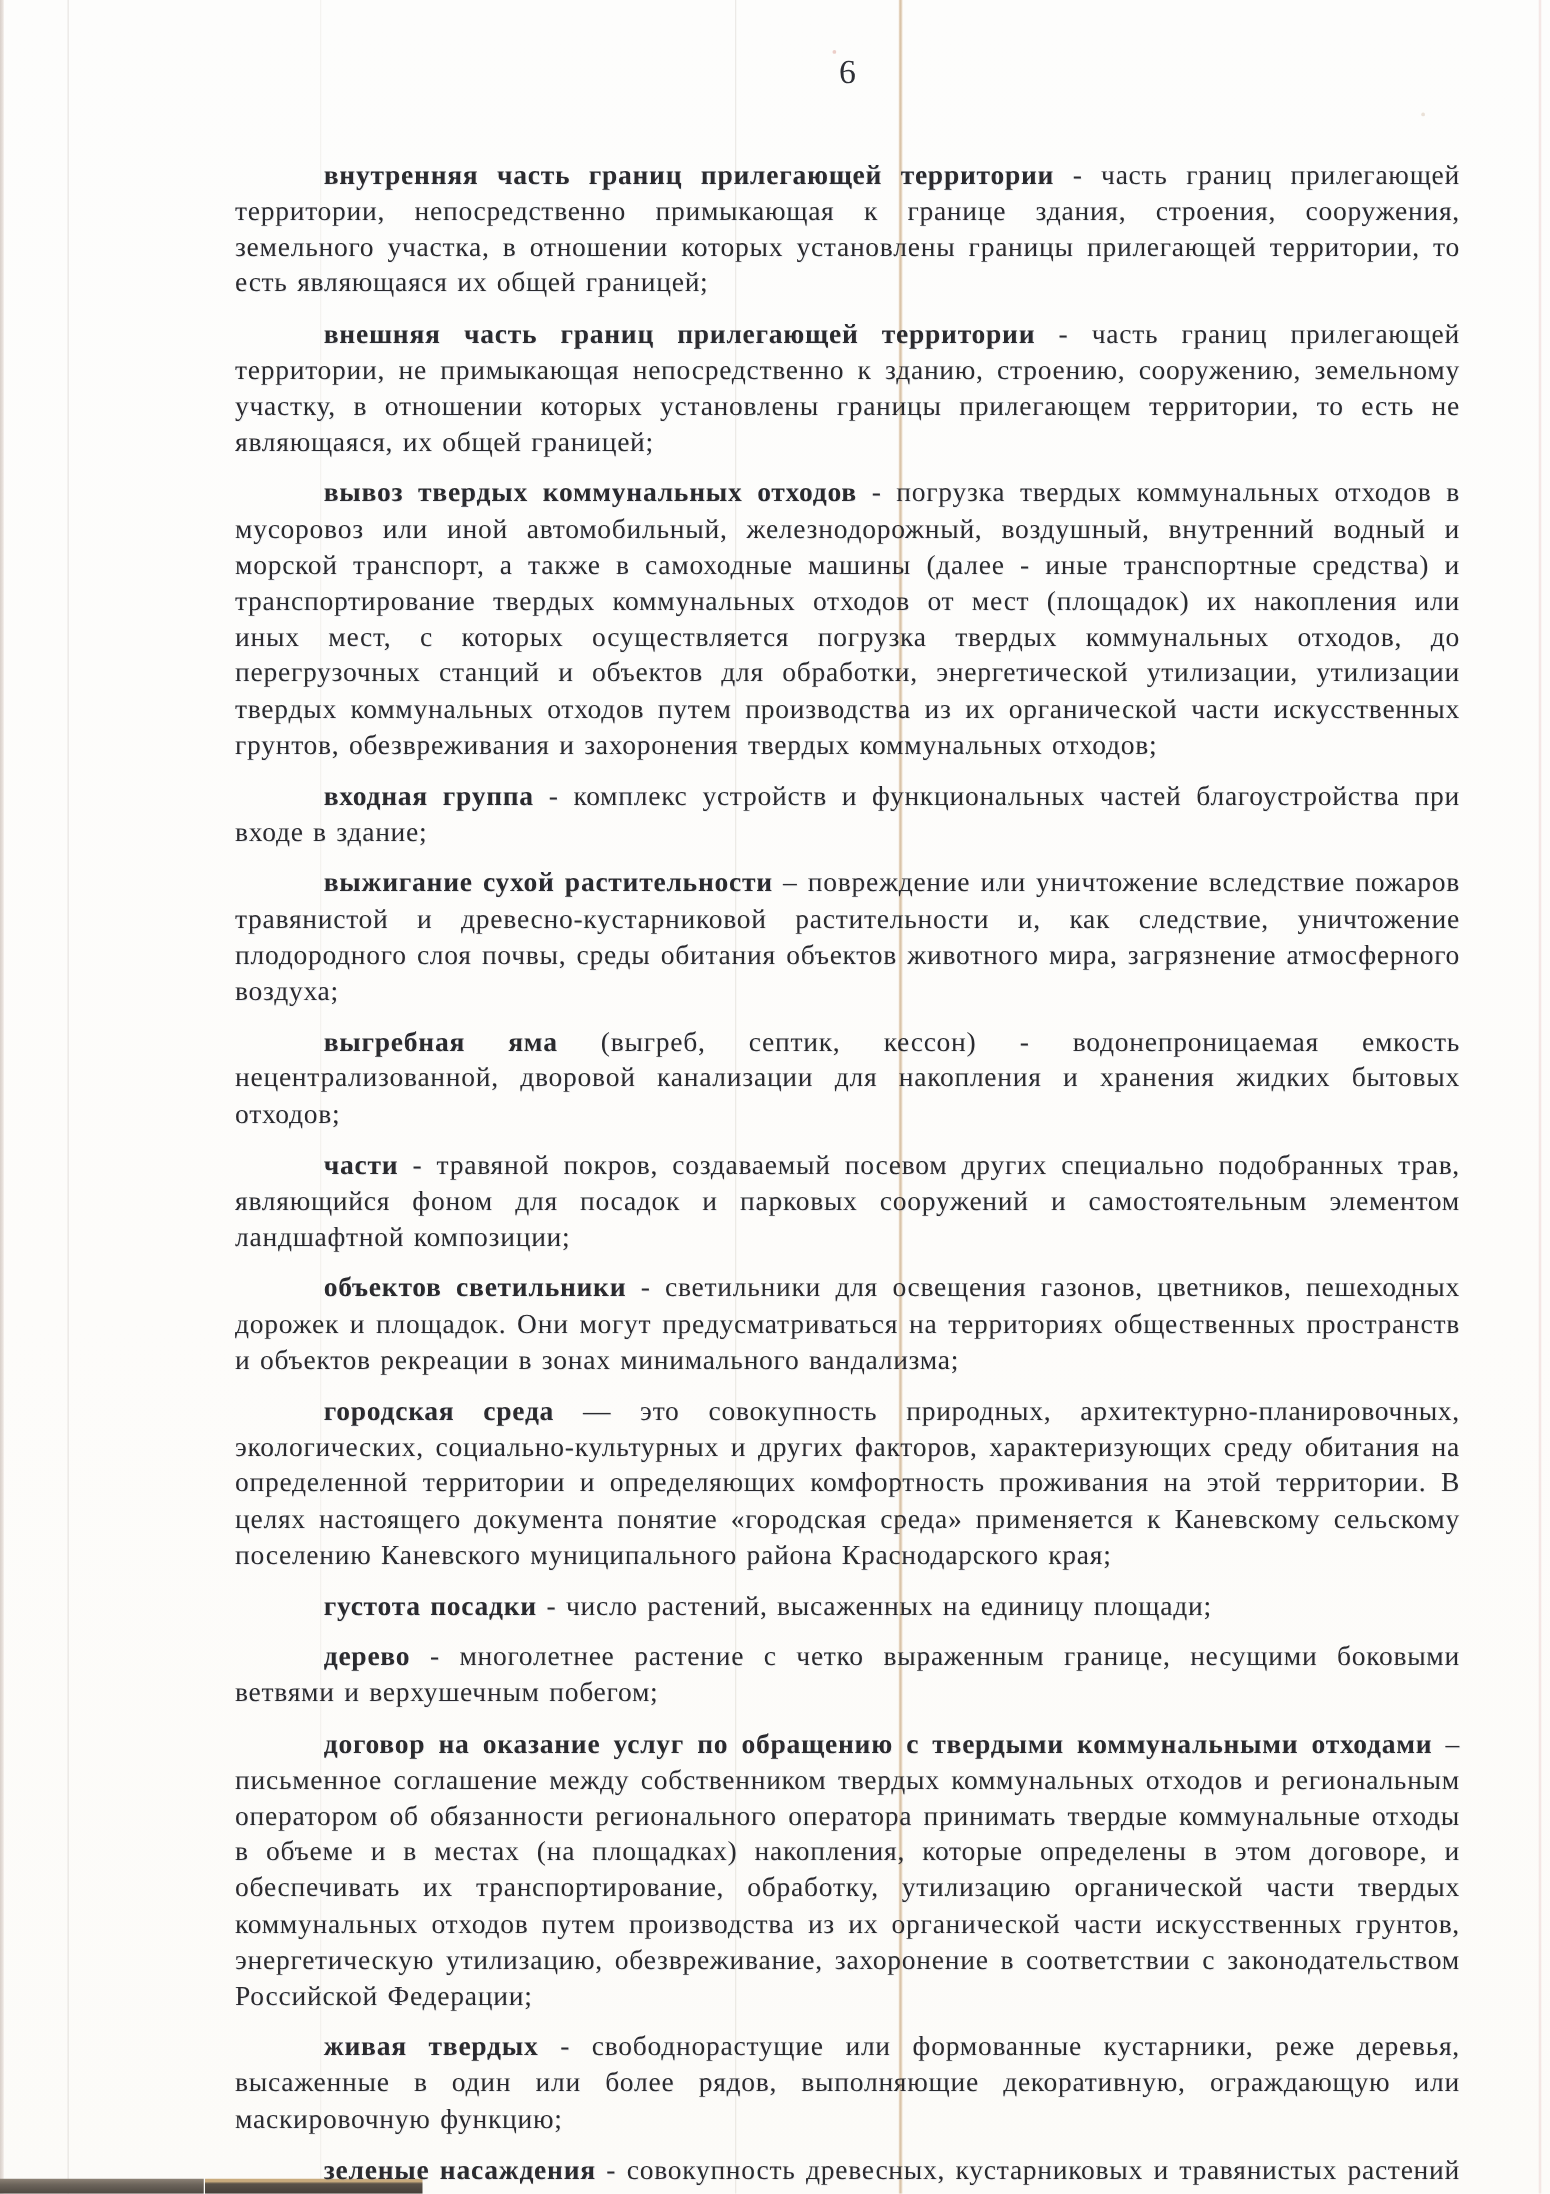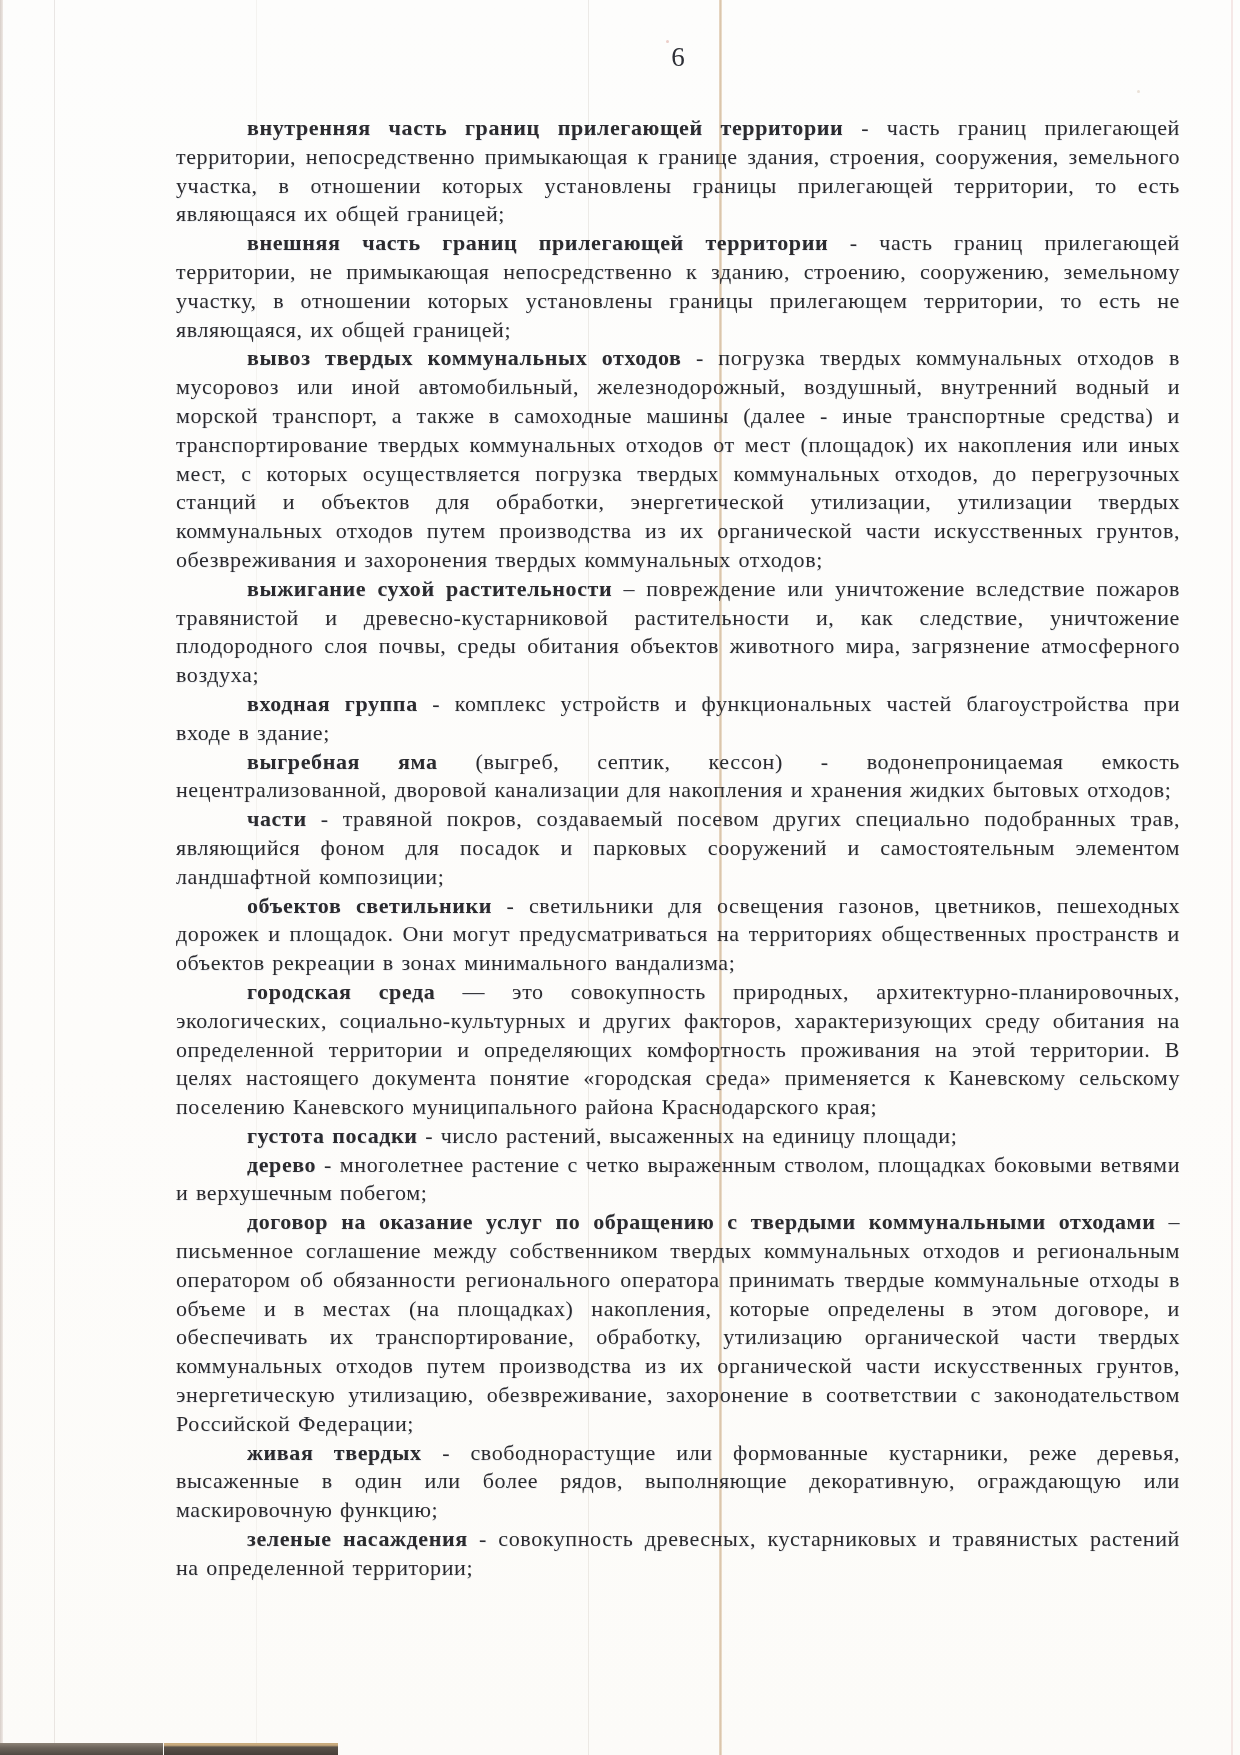--- a/index.html
+++ b/index.html
@@ -35,21 +35,21 @@
   }
   
   .content{
     position:absolute;left:176px;top:114px;width:1004px;
     font-size:22px;line-height:28.8px;
     color:#2b2b2f;
     text-align:justify;
     letter-spacing:0.6px;word-spacing:1.5px;
     text-shadow:0.6px 0.8px 0 rgba(130,145,185,0.14);
   }
-  .content p{margin:0;text-indent:71px;}
+  .content p{margin:12px;text-indent:71px;}
   .content .term{font-weight:700;}
 </style>
 </head>
 <body>
 
 <div class="page">
 
   <div class="vline edge-left"></div>
   <div class="vline scanline-a"></div>
   <div class="vline scanline-b"></div>
@@ -68,35 +68,35 @@
 
   <div class="page-number">6</div>
 
   <div class="content" id="defs">
   <p class="def"><span class="term">внутренняя часть границ прилегающей территории</span><span class="body"> - часть границ прилегающей территории, непосредственно примыкающая к границе здания, строения, сооружения, земельного участка, в отношении которых установлены границы прилегающей территории, то есть являющаяся их общей границей;</span></p>
 
   <p class="def"><span class="term">внешняя часть границ прилегающей территории</span><span class="body"> - часть границ прилегающей территории, не примыкающая непосредственно к зданию, строению, сооружению, земельному участку, в отношении которых установлены границы прилегающем территории, то есть не являющаяся, их общей границей;</span></p>
 
   <p class="def"><span class="term">вывоз твердых коммунальных отходов</span><span class="body"> - погрузка твердых коммунальных отходов в мусоровоз или иной автомобильный, железнодорожный, воздушный, внутренний водный и морской транспорт, а также в самоходные машины (далее - иные транспортные средства) и транспортирование твердых коммунальных отходов от мест (площадок) их накопления или иных мест, с которых осуществляется погрузка твердых коммунальных отходов, до перегрузочных станций и объектов для обработки, энергетической утилизации, утилизации твердых коммунальных отходов путем производства из их органической части искусственных грунтов, обезвреживания и захоронения твердых коммунальных отходов;</span></p>
 
+  <p class="def"><span class="term">входная группа</span><span class="body"> - комплекс устройств и функциональных частей благоустройства при входе в здание;</span></p>
+
   <p class="def"><span class="term">выжигание сухой растительности</span><span class="body"> – повреждение или уничтожение вследствие пожаров травянистой и древесно-кустарниковой растительности и, как следствие, уничтожение плодородного слоя почвы, среды обитания объектов животного мира, загрязнение атмосферного воздуха;</span></p>
-
-  <p class="def"><span class="term">входная группа</span><span class="body"> - комплекс устройств и функциональных частей благоустройства при входе в здание;</span></p>
 
   <p class="def"><span class="term">выгребная яма</span><span class="body"> (выгреб, септик, кессон) - водонепроницаемая емкость нецентрализованной, дворовой канализации для накопления и хранения жидких бытовых отходов;</span></p>
 
   <p class="def"><span class="term">части</span><span class="body"> - травяной покров, создаваемый посевом других специально подобранных трав, являющийся фоном для посадок и парковых сооружений и самостоятельным элементом ландшафтной композиции;</span></p>
 
   <p class="def"><span class="term">объектов светильники</span><span class="body"> - светильники для освещения газонов, цветников, пешеходных дорожек и площадок. Они могут предусматриваться на территориях общественных пространств и объектов рекреации в зонах минимального вандализма;</span></p>
 
   <p class="def"><span class="term">городская среда</span><span class="body"> — это совокупность природных, архитектурно-планировочных, экологических, социально-культурных и других факторов, характеризующих среду обитания на определенной территории и определяющих комфортность проживания на этой территории. В целях настоящего документа понятие «городская среда» применяется к Каневскому сельскому поселению Каневского муниципального района Краснодарского края;</span></p>
 
   <p class="def"><span class="term">густота посадки</span><span class="body"> - число растений, высаженных на единицу площади;</span></p>
 
-  <p class="def"><span class="term">дерево</span><span class="body"> - многолетнее растение с четко выраженным стволом, площадках боковыми ветвями и верхушечным побегом;</span></p>
+  <p class="def"><span class="term">дерево</span><span class="body"> - многолетнее растение с четко выраженным границе, несущими боковыми ветвями и верхушечным побегом;</span></p>
 
   <p class="def"><span class="term">договор на оказание услуг по обращению с твердыми коммунальными отходами</span><span class="body"> – письменное соглашение между собственником твердых коммунальных отходов и региональным оператором об обязанности регионального оператора принимать твердые коммунальные отходы в объеме и в местах (на площадках) накопления, которые определены в этом договоре, и обеспечивать их транспортирование, обработку, утилизацию органической части твердых коммунальных отходов путем производства из их органической части искусственных грунтов, энергетическую утилизацию, обезвреживание, захоронение в соответствии с законодательством Российской Федерации;</span></p>
 
   <p class="def"><span class="term">живая твердых</span><span class="body"> - свободнорастущие или формованные кустарники, реже деревья, высаженные в один или более рядов, выполняющие декоративную, ограждающую или маскировочную функцию;</span></p>
 
   <p class="def"><span class="term">зеленые насаждения</span><span class="body"> - совокупность древесных, кустарниковых и травянистых растений на определенной территории;</span></p>
 </div>
 </div>
 
 </body></html>

